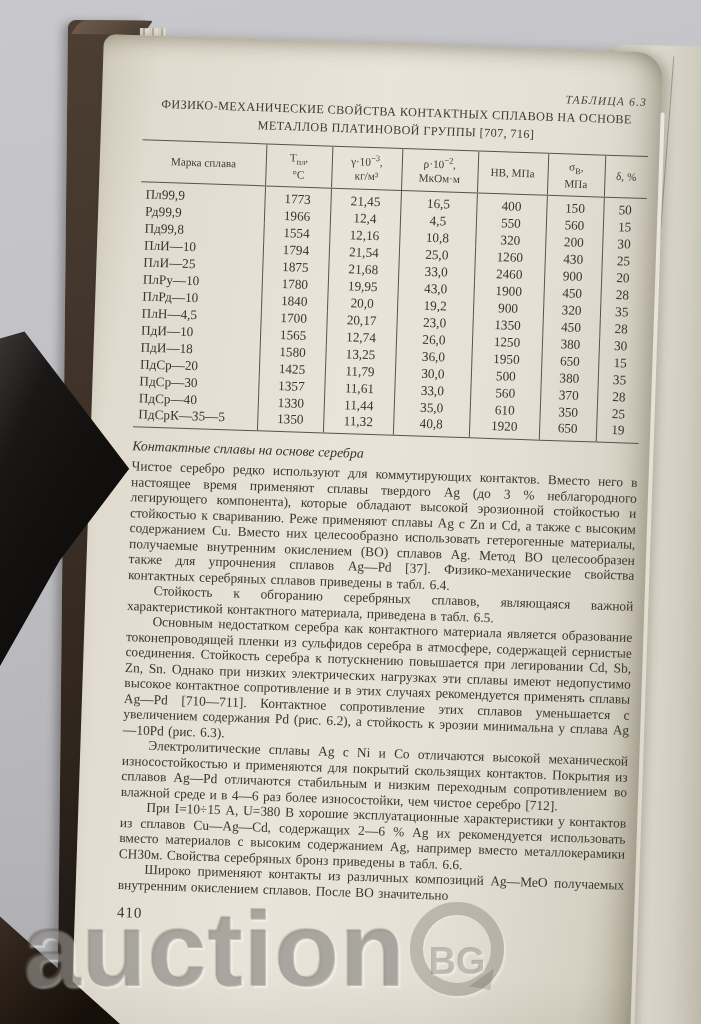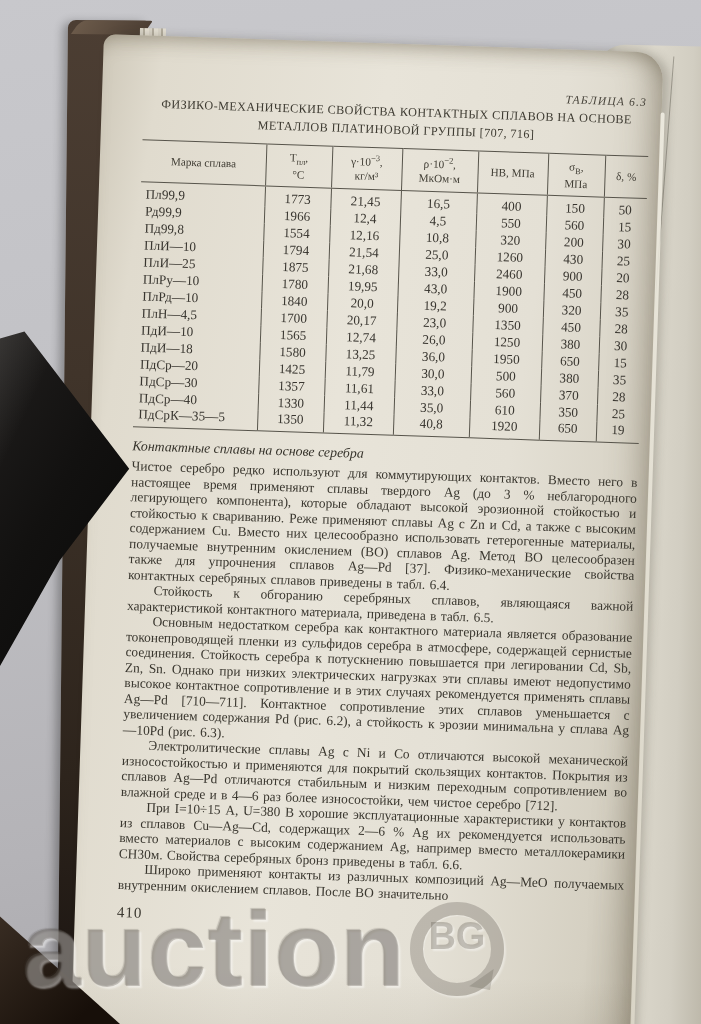--- a/index.html
+++ b/index.html
@@ -70,21 +70,21 @@
   .desk-corner { position:absolute; left:0; top:912px; width:120px; height:112px; z-index:5;
                  clip-path:polygon(0 4%, 100% 100%, 0 100%);
                  background:linear-gradient(135deg,#392d23 0%,#170f09 80%); }
 
   
   .watermark { position:absolute; left:22px; top:896px; z-index:30; display:flex; align-items:center; }
   .wm-text { font-family:"Liberation Sans","DejaVu Sans",sans-serif; font-weight:bold; font-size:106px; line-height:1;
              letter-spacing:1px; color:rgba(96,91,82,.30);
              text-shadow:-1px -1px 1px rgba(60,55,48,.22), 2px 2px 2px rgba(255,255,255,.45); }
   .wm-badge { width:94px; height:94px; margin-left:4px; border:13px solid rgba(96,91,82,.30); border-radius:50%;
-              display:flex; align-items:flex-start; justify-content:center; position:relative;
+              display:flex; align-items:flex-end; justify-content:center; position:relative;
               box-shadow:inset 1px 1px 1px rgba(255,255,255,.35), 2px 2px 2px rgba(255,255,255,.35); }
   .wm-badge-label { font-family:"Liberation Sans","DejaVu Sans",sans-serif; font-weight:bold; font-size:38px;
                     color:rgba(96,91,82,.32); text-shadow:2px 2px 2px rgba(255,255,255,.4); }
   .wm-tail { position:absolute; right:-14px; bottom:-22px; width:0; height:0;
              border:15px solid transparent; border-top-color:rgba(96,91,82,.26); transform:rotate(-35deg); }
 </style>
 </head>
 <body>
 
 <div class="photo">

